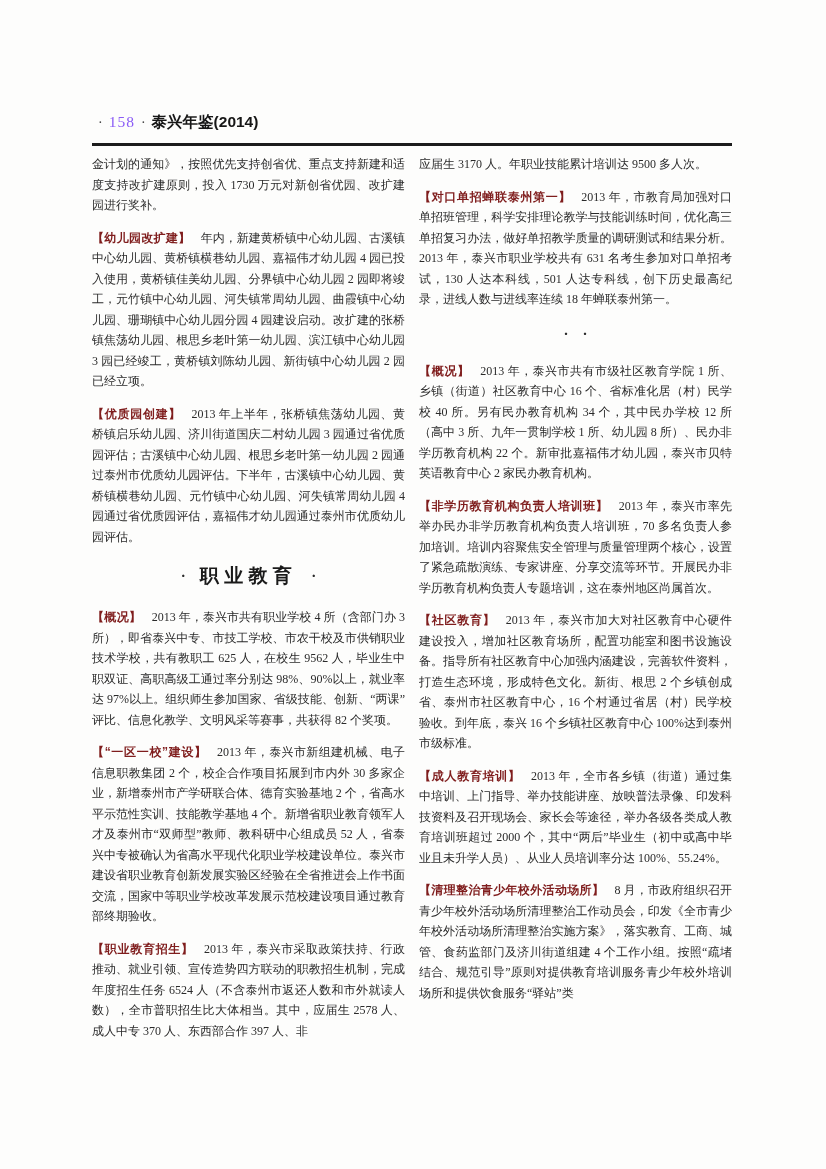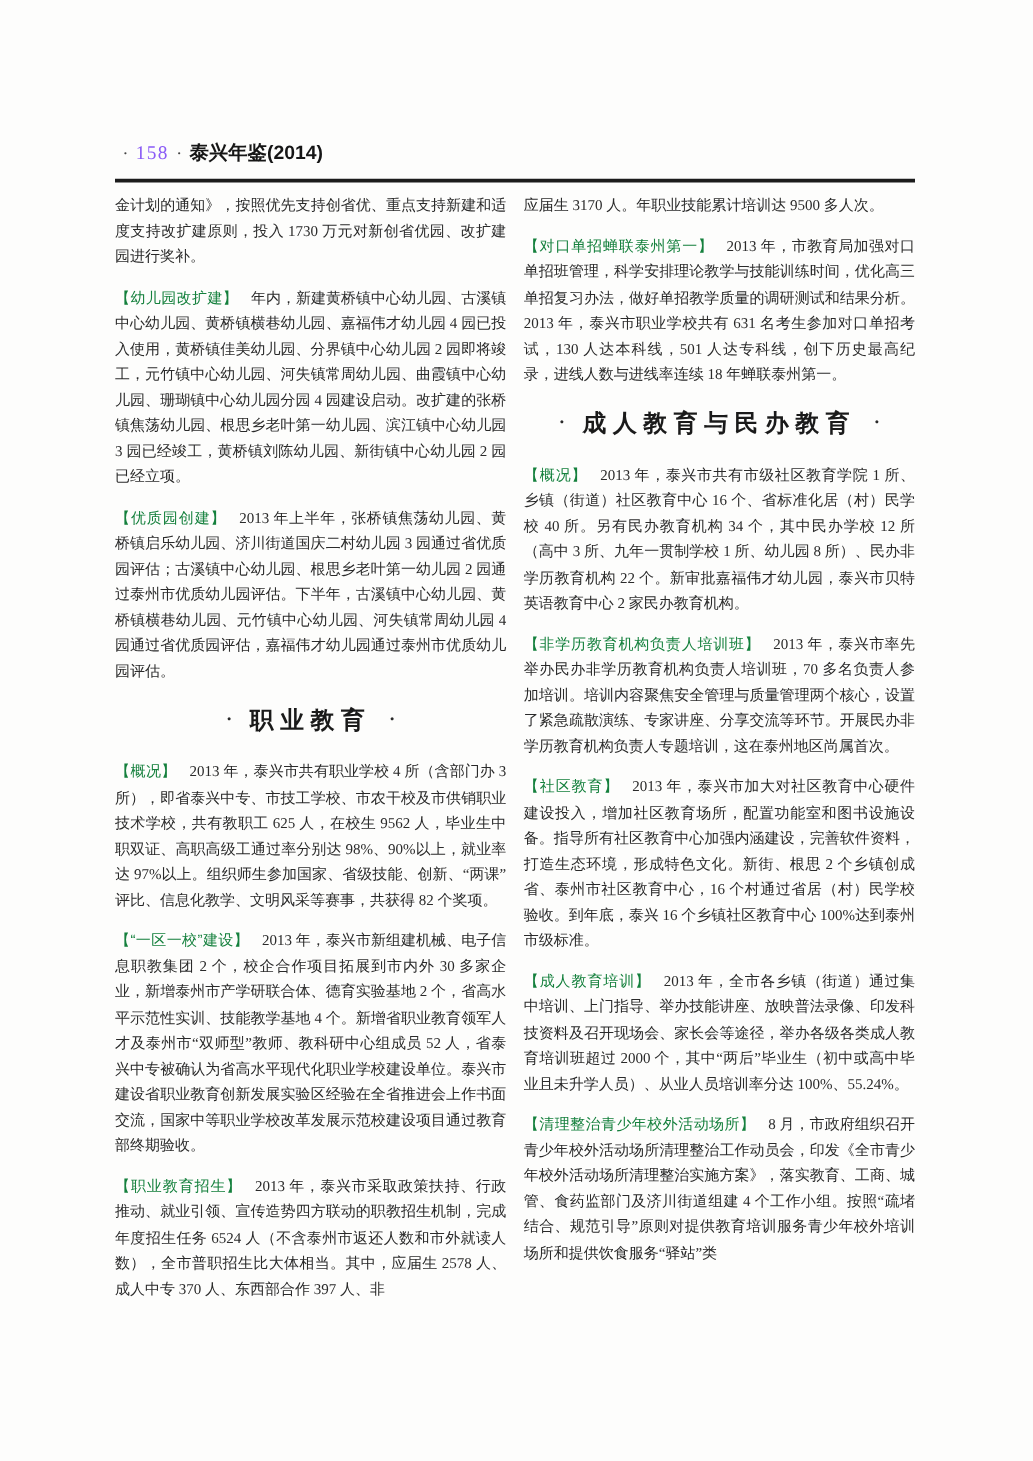--- a/index.html
+++ b/index.html
@@ -55,22 +55,22 @@
     width: 313px;
     text-align: justify;
   }
   p.para {
     font-size: 12px;
     line-height: 20.5px;
     margin: 0 0 12px 0;
   }
   .entry-heading {
     font-family: "Liberation Sans", "DejaVu Sans", sans-serif;
-    font-weight: 400;
-    color: #15803d;
+    font-weight: 700;
+    color: #7f1d1d;
     margin-right: 0.85em;
     letter-spacing: 0.3px;
   }
   .section-title {
     display: flex;
     justify-content: center;
     align-items: center;
     gap: 14px;
     font-size: 19px;
     font-weight: 700;
@@ -123,21 +123,20 @@
       </div>
 
       <div class="col">
 
         <p class="para"><span>应届生 3170 人。年职业技能累计培训达 9500 多人次。</span></p>
 
         <p class="para"><span class="entry-heading">【对口单招蝉联泰州第一】</span><span>2013 年，市教育局加强对口单招班管理，科学安排理论教学与技能训练时间，优化高三单招复习办法，做好单招教学质量的调研测试和结果分析。2013 年，泰兴市职业学校共有 631 名考生参加对口单招考试，130 人达本科线，501 人达专科线，创下历史最高纪录，进线人数与进线率连续 18 年蝉联泰州第一。</span></p>
 
         <h2 class="section-title">
           <span class="title-dot">·</span>
-          <span>成人教育与民办教育</span>
           <span class="title-dot">·</span>
         </h2>
 
         <p class="para"><span class="entry-heading">【概况】</span><span>2013 年，泰兴市共有市级社区教育学院 1 所、乡镇（街道）社区教育中心 16 个、省标准化居（村）民学校 40 所。另有民办教育机构 34 个，其中民办学校 12 所（高中 3 所、九年一贯制学校 1 所、幼儿园 8 所）、民办非学历教育机构 22 个。新审批嘉福伟才幼儿园，泰兴市贝特英语教育中心 2 家民办教育机构。</span></p>
 
         <p class="para"><span class="entry-heading">【非学历教育机构负责人培训班】</span><span>2013 年，泰兴市率先举办民办非学历教育机构负责人培训班，70 多名负责人参加培训。培训内容聚焦安全管理与质量管理两个核心，设置了紧急疏散演练、专家讲座、分享交流等环节。开展民办非学历教育机构负责人专题培训，这在泰州地区尚属首次。</span></p>
 
         <p class="para"><span class="entry-heading">【社区教育】</span><span>2013 年，泰兴市加大对社区教育中心硬件建设投入，增加社区教育场所，配置功能室和图书设施设备。指导所有社区教育中心加强内涵建设，完善软件资料，打造生态环境，形成特色文化。新街、根思 2 个乡镇创成省、泰州市社区教育中心，16 个村通过省居（村）民学校验收。到年底，泰兴 16 个乡镇社区教育中心 100%达到泰州市级标准。</span></p>
 
         <p class="para"><span class="entry-heading">【成人教育培训】</span><span>2013 年，全市各乡镇（街道）通过集中培训、上门指导、举办技能讲座、放映普法录像、印发科技资料及召开现场会、家长会等途径，举办各级各类成人教育培训班超过 2000 个，其中“两后”毕业生（初中或高中毕业且未升学人员）、从业人员培训率分达 100%、55.24%。</span></p>

